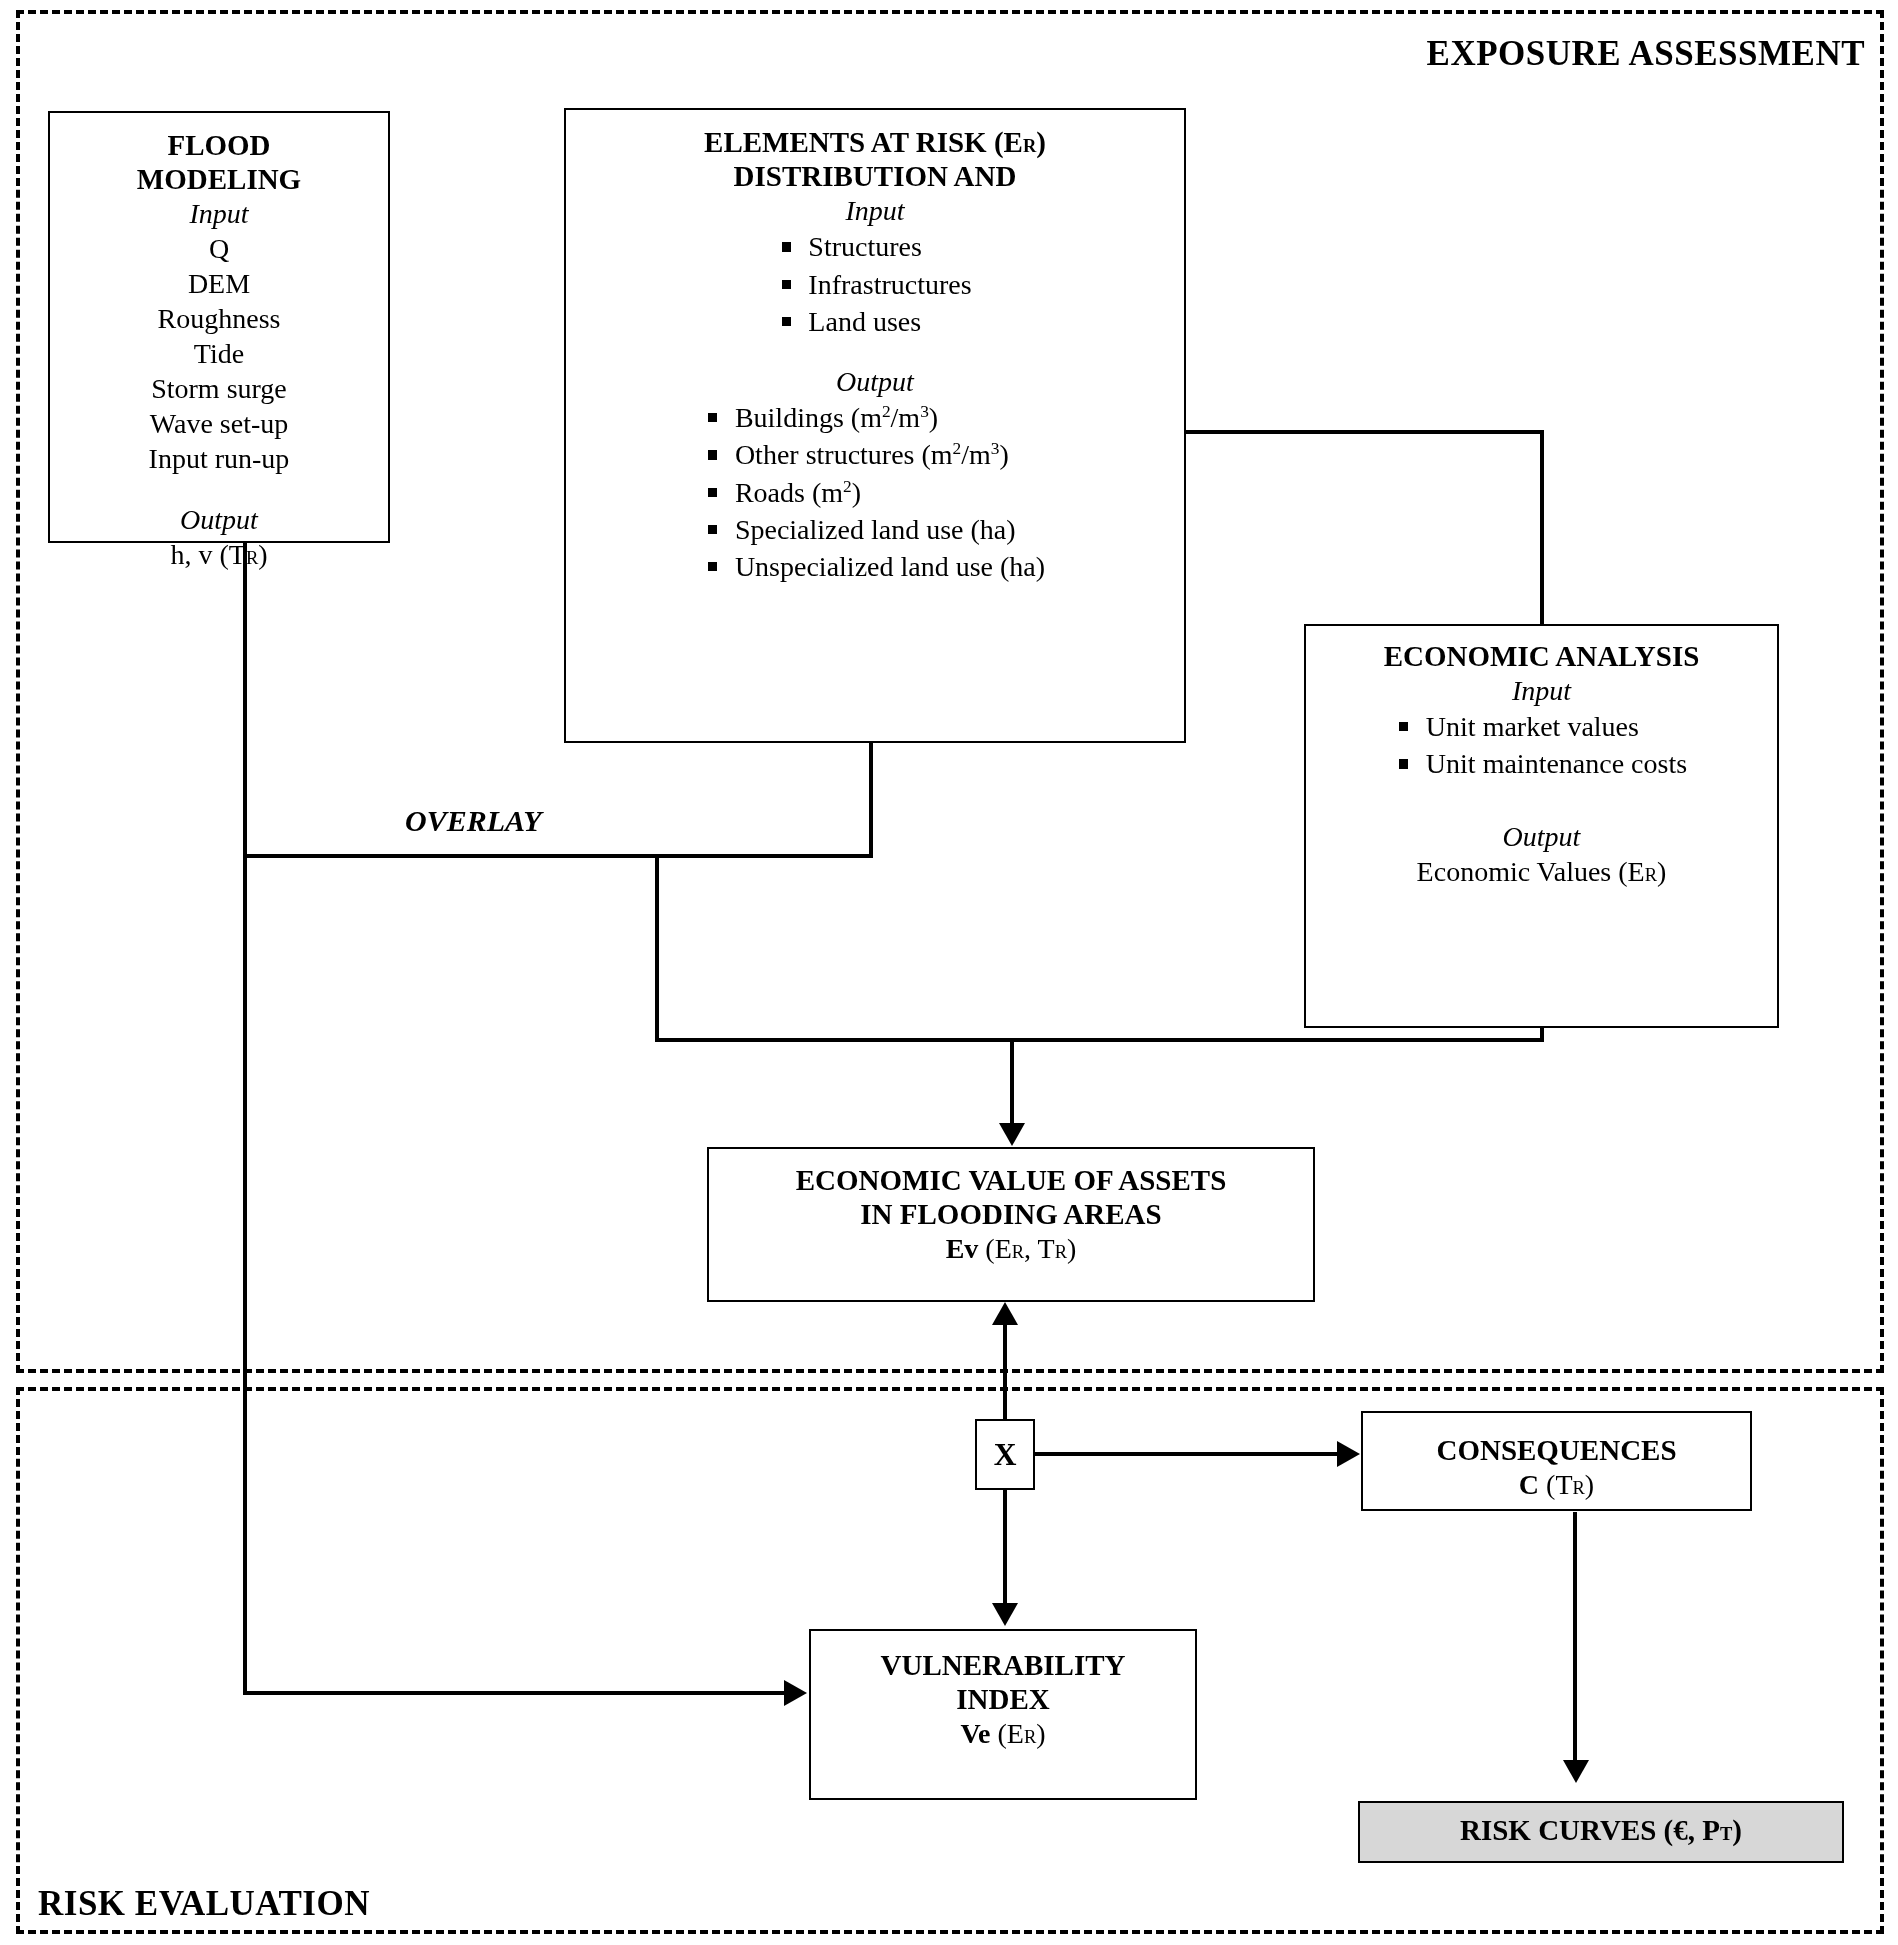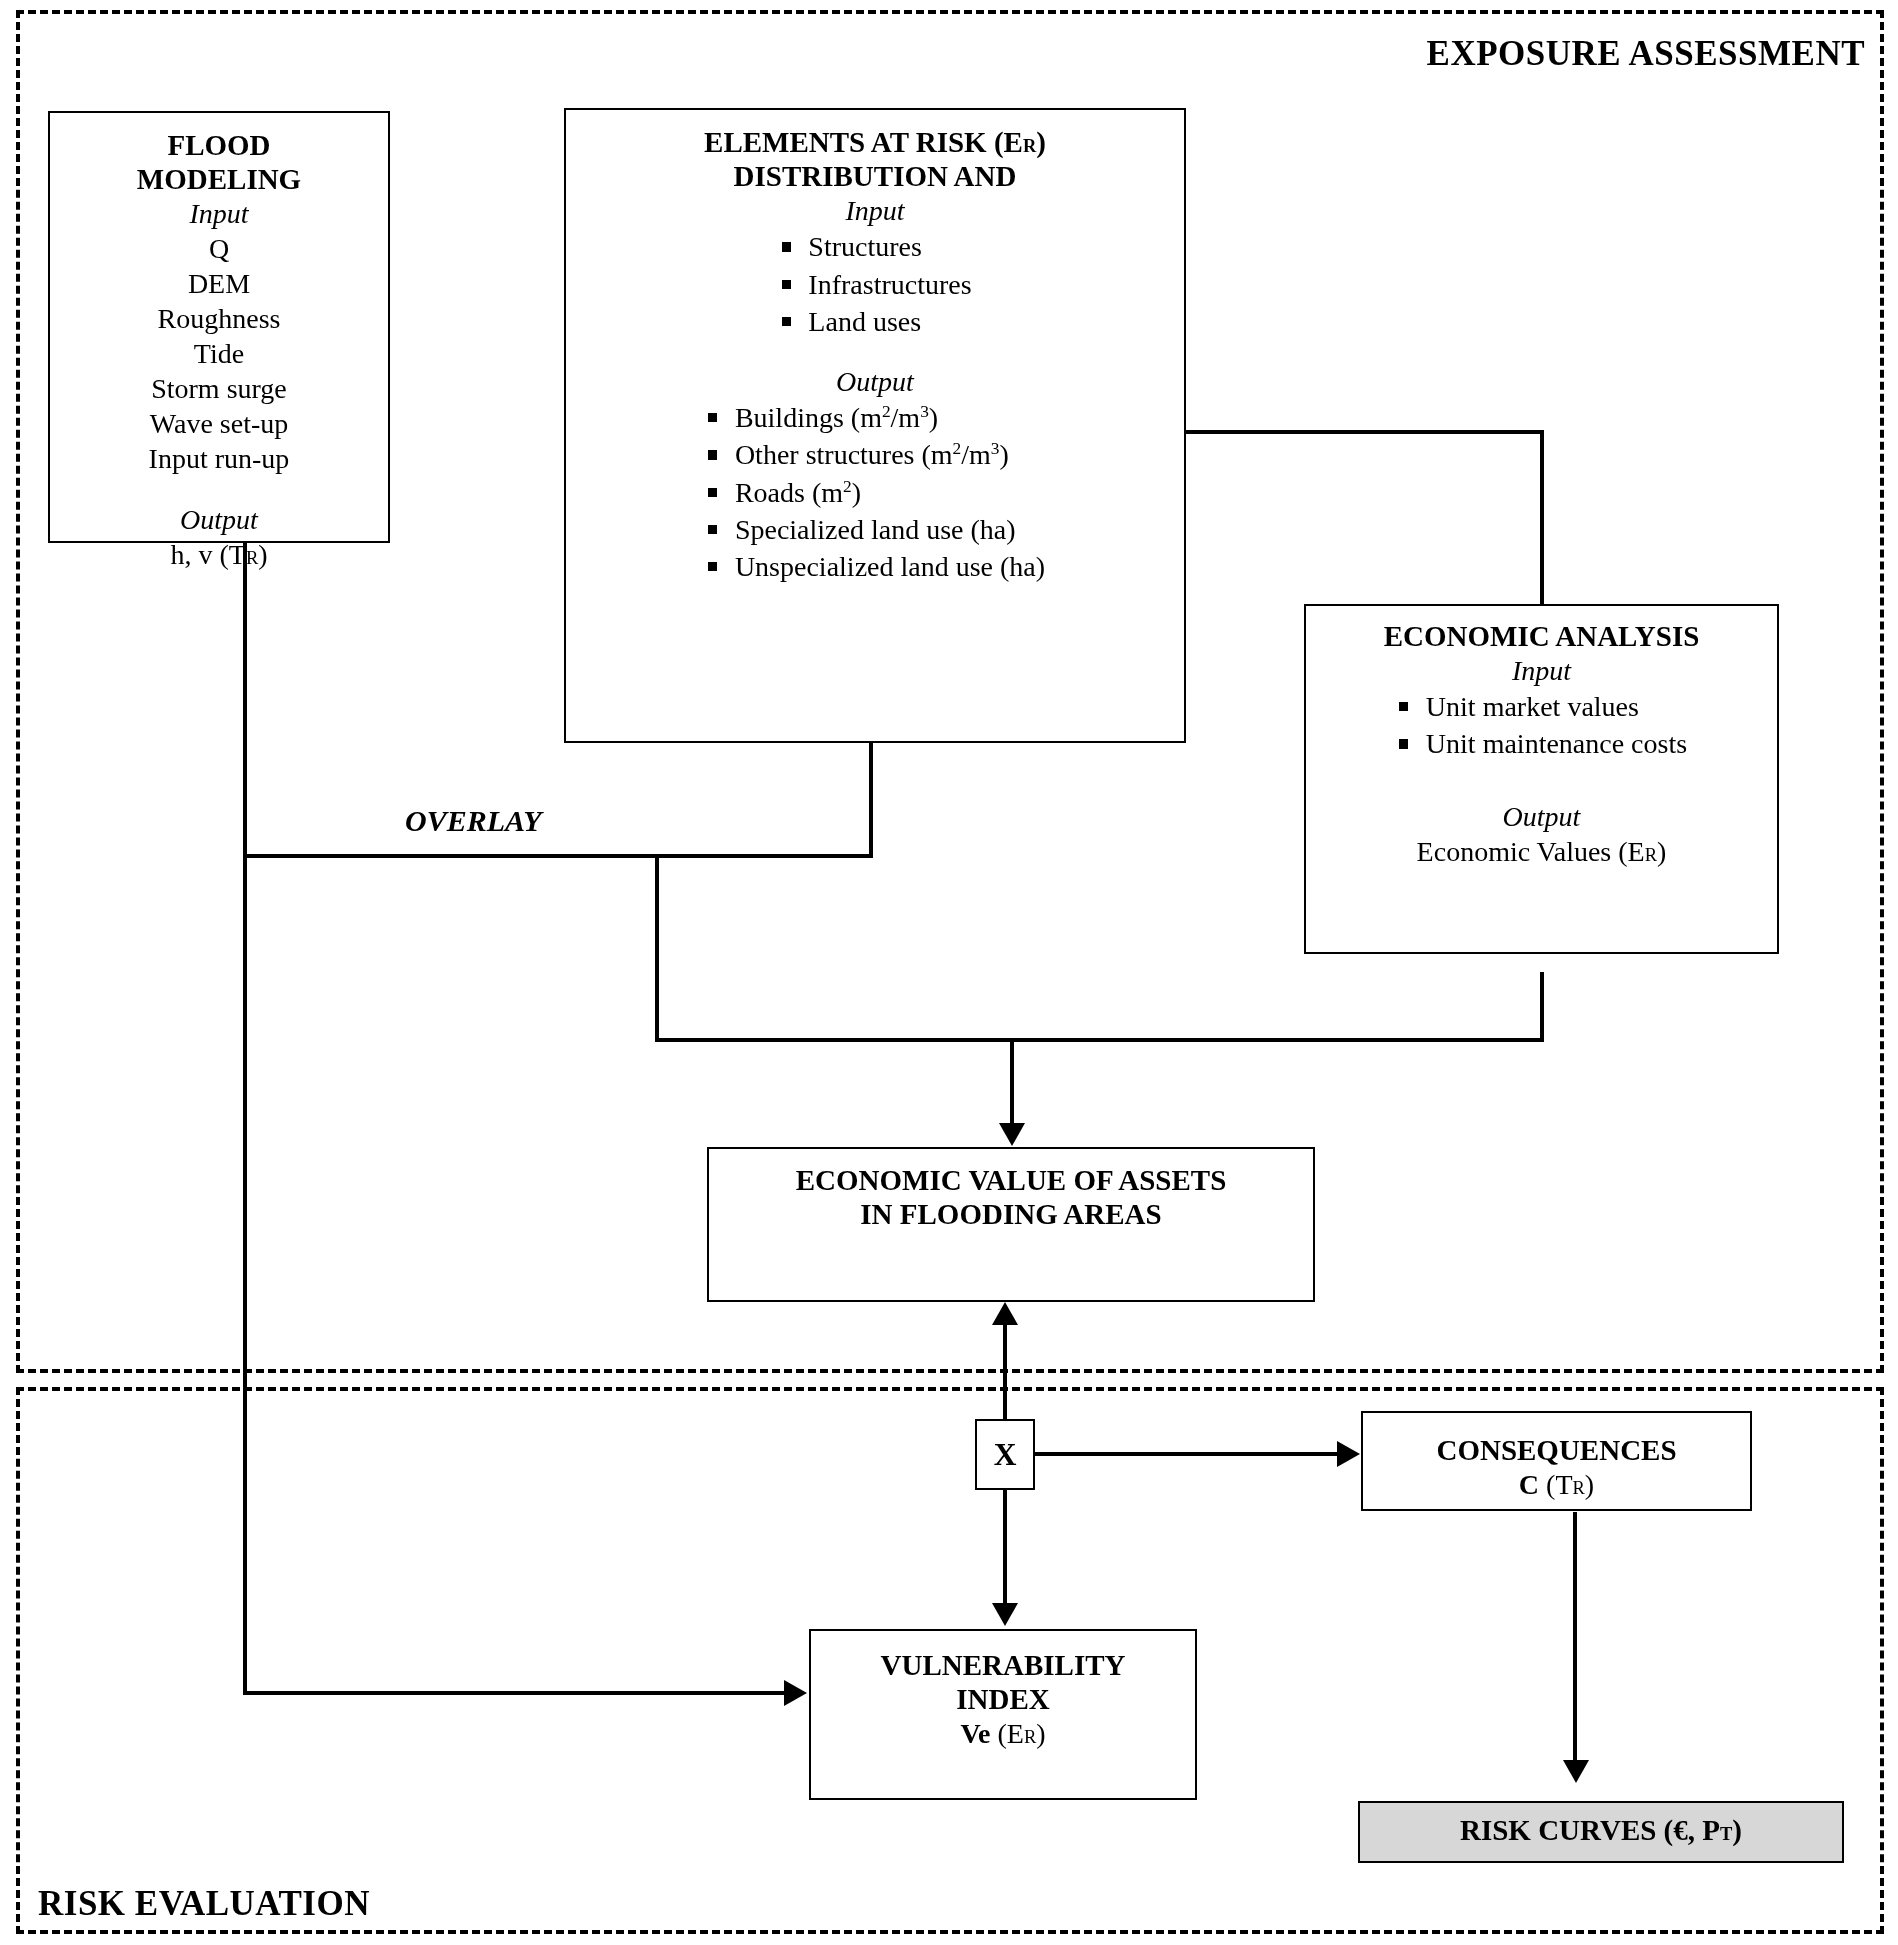--- a/index.html
+++ b/index.html
@@ -64,21 +64,21 @@
     content:"";
     position:absolute;
     left:3.3px; top:14px;
     width:9.2px; height:9.2px;
     background:#000;
   }
 
   
   #box-flood   { left:48px;  top:111px;  width:342px;  height:432px;  padding-top:15px;}
   #box-er      { left:564px;top:108px;  width:622px; height:635px; padding-top:15px;}
-  #box-econ    { left:1304px;top:604px; width:475px;  height:350px;  padding-top:13px;}
+  #box-econ    { left:1304px;top:624px; width:475px;  height:404px;  padding-top:13px;}
   #box-ev      { left:707px;top:1147px; width:608px; height:155px;  padding-top:14px;}
   #box-x       { left:975px;top:1419px; width:60px;  height:71px;}
   #box-cons    { left:1361px;top:1411px; width:391px;  height:100px;  padding-top:20px;}
   #box-vuln    { left:809px;top:1629px; width:388px;  height:171px;  padding-top:17px;}
   #box-risk    { left:1358px;top:1801px; width:486px;  height:62px;  background:#d7d7d7; padding-top:9.8px;}
 
   #box-x .xlabel{ font-weight:bold; font-size:31.5px; line-height:68px;}
 
   
   .ln{ position:absolute; background:#000; z-index:3; }
@@ -189,20 +189,21 @@
       <li>Unit market values</li>
       <li>Unit maintenance costs</li>
     </ul>
     <div class="ital" style="margin-top:36px;">Output</div>
     <div class="line"><span>Economic Values (E</span><span class="sub">R</span><span>)</span></div>
   </div>
 
   <div class="box" id="box-ev">
     <div class="hdr">ECONOMIC VALUE OF ASSETS</div>
     <div class="hdr">IN FLOODING AREAS</div>
+    <div class="line"><b>Ev</b><span> (E</span><span class="sub">R</span><span>, T</span><span class="sub">R</span><span>)</span></div>
   </div>
 
   <div class="box" id="box-x">
     <div class="xlabel">X</div>
   </div>
 
   <div class="box" id="box-cons">
     <div class="hdr">CONSEQUENCES</div>
     <div class="line"><b>C</b><span> (T</span><span class="sub">R</span><span>)</span></div>
   </div>

